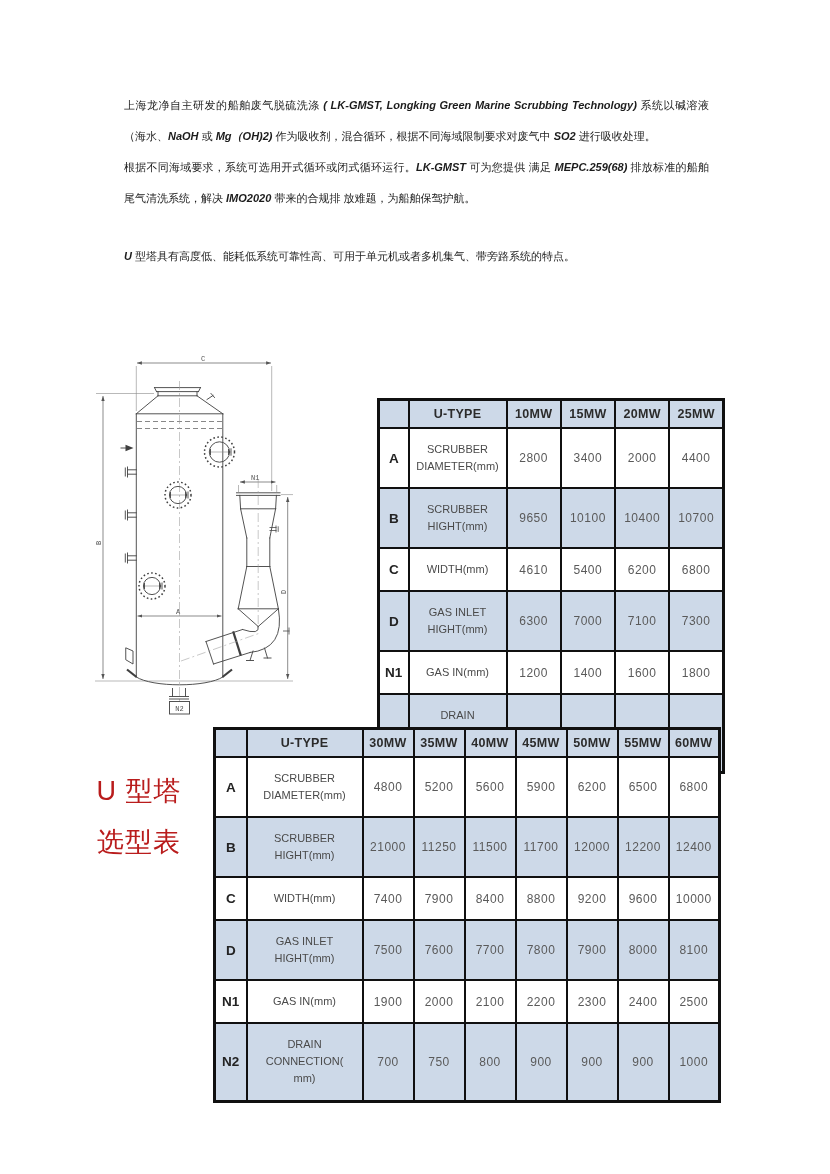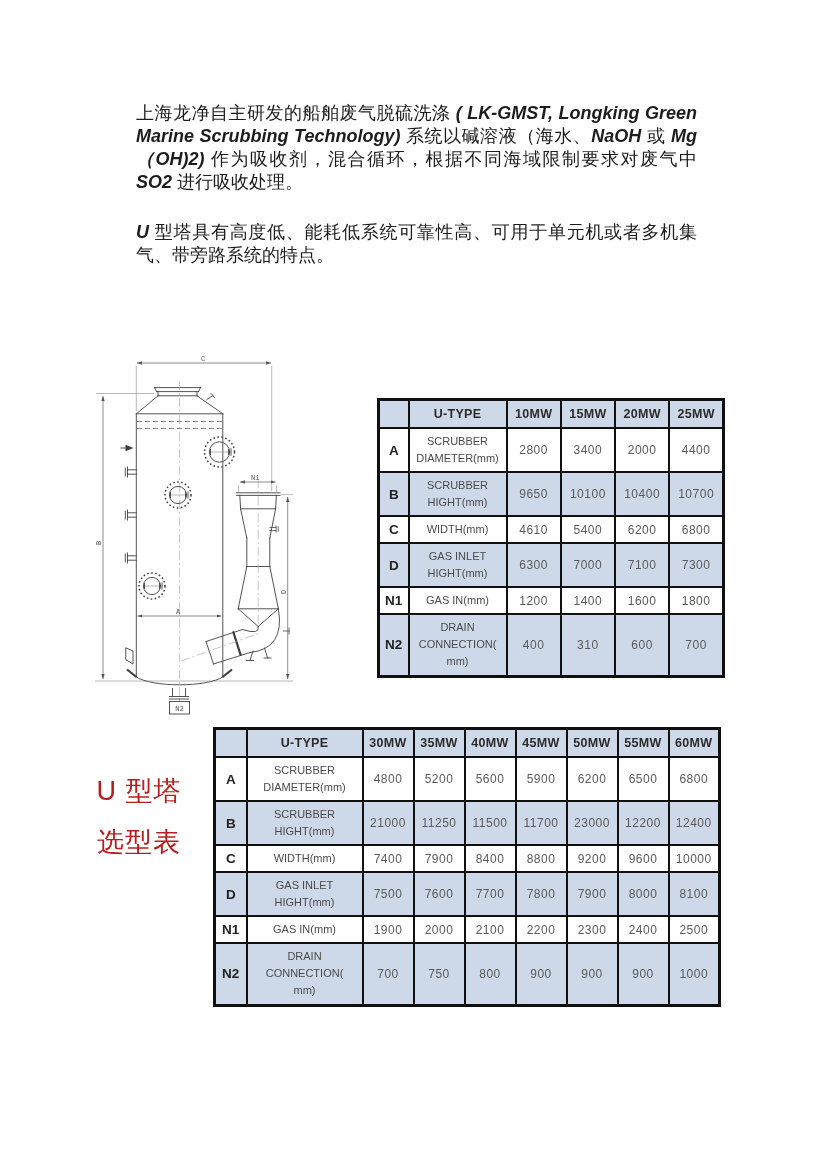--- a/index.html
+++ b/index.html
@@ -3,21 +3,21 @@
 <meta charset="utf-8">
 <style>
   html,body{margin:0;padding:0;}
   body{
     width:830px;height:1174px;background:#ffffff;position:relative;overflow:hidden;
     font-family:"Liberation Sans", sans-serif;
   }
   
   .intro{position:absolute;left:124px;top:90px;width:585px;}
   .para{
-    margin:12px;font-size:18px;line-height:23px;color:#1c1c1c;
+    margin:0;font-size:11px;line-height:31px;color:#1c1c1c;
     text-align:justify;text-justify:inter-character;
   }
   .para.gap{margin-top:27px;}
   .para .en{font-style:italic;font-weight:600;}
   .para .cn{font-style:normal;}
   
   .diagram{position:absolute;left:88px;top:348px;width:215px;height:372px;}
   .diagram svg{width:100%;height:100%;display:block;}
   .dwg{stroke:#4a4a4a;stroke-width:.95;fill:none;stroke-linecap:square;}
   .dim{stroke:#5a5a5a;stroke-width:.7;fill:none;}
@@ -26,35 +26,36 @@
   .dsh{stroke:#6a6a6a;stroke-width:.8;fill:none;stroke-dasharray:5 3;}
   .dot{stroke:#3f3f3f;stroke-width:1.5;stroke-dasharray:1.6 2.4;fill:none;}
   .thk{stroke:#3f3f3f;stroke-width:2.2;fill:none;}
   .dimtext{font-size:7px;fill:#4f4f4f;font-family:"Liberation Mono", monospace;}
   
   .tbl{border-collapse:collapse;table-layout:fixed;background:#fff;border:3px solid #101010;}
   .tbl th,.tbl td{border:2px solid #101010;text-align:center;vertical-align:middle;padding:2px 1px;}
   .tbl thead th{background:#cdd9e8;font-size:12.5px;font-weight:bold;color:#2b2b2b;height:22px;letter-spacing:.3px;}
   .tbl tbody tr:nth-child(even){background:#cdd9e8;}
   .tbl .key{font-weight:bold;font-size:13.5px;color:#232323;}
-  .tbl .label{font-size:11px;color:#4a4a4a;white-space:pre-line;line-height:1.55;padding:4px 0;font-weight:normal;}
+  .tbl .label{font-size:11px;color:#4a4a4a;white-space:pre-line;line-height:1.55;padding:12px 0;font-weight:normal;}
   .tbl .value{font-size:12px;color:#5a5a5a;letter-spacing:.5px;}
   .t1{position:absolute;left:377px;top:398px;width:348px;}
   .t2{position:absolute;left:213px;top:727px;width:508px;}
   
   .side-title{
     position:absolute;left:80px;top:766px;width:118px;text-align:center;
     font-size:27px;line-height:51px;color:#b91c1c;letter-spacing:1px;
   }
 </style>
 </head>
 <body>
 
 <section class="intro" id="intro">
     <p class="para"><span class="cn">上海龙净自主研发的船舶废气脱硫洗涤 </span><span class="en">( LK-GMST, Longking Green Marine Scrubbing Technology) </span><span class="cn">系统以碱溶液（海水、</span><span class="en">NaOH </span><span class="cn">或 </span><span class="en">Mg（OH)2) </span><span class="cn">作为吸收剂，混合循环，根据不同海域限制要求对废气中 </span><span class="en">SO2 </span><span class="cn">进行吸收处理。</span></p>
+    <p class="para"><span class="cn">根据不同海域要求，系统可选用开式循环或闭式循环运行。</span><span class="en">LK-GMST </span><span class="cn">可为您提供 满足 </span><span class="en">MEPC.259(68) </span><span class="cn">排放标准的船舶尾气清洗系统，解决 </span><span class="en">IMO2020 </span><span class="cn">带来的合规排 放难题，为船舶保驾护航。</span></p>
     <p class="para gap"><span class="en">U </span><span class="cn">型塔具有高度低、能耗低系统可靠性高、可用于单元机或者多机集气、带旁路系统的特点。</span></p>
   </section>
 
 <div class="diagram">
   <svg viewBox="88 348 215 372" xmlns="http://www.w3.org/2000/svg">
     <defs>
       <marker id="ae" markerWidth="8" markerHeight="6" refX="7" refY="3" orient="auto">
           <path d="M0,0.6 L7,3 L0,5.4 Z" fill="#555"></path>
         </marker>
       <marker id="as" markerWidth="8" markerHeight="6" refX="1" refY="3" orient="auto">
@@ -327,21 +328,21 @@
         <td class="value">6800</td>
       </tr>
       <tr>
         <th class="key">B</th>
         <td class="label">SCRUBBER
 HIGHT(mm)</td>
         <td class="value">21000</td>
         <td class="value">11250</td>
         <td class="value">11500</td>
         <td class="value">11700</td>
-        <td class="value">23000</td>
+        <td class="value">12000</td>
         <td class="value">12200</td>
         <td class="value">12400</td>
       </tr>
       <tr>
         <th class="key">C</th>
         <td class="label">WIDTH(mm)</td>
         <td class="value">7400</td>
         <td class="value">7900</td>
         <td class="value">8400</td>
         <td class="value">8800</td>

